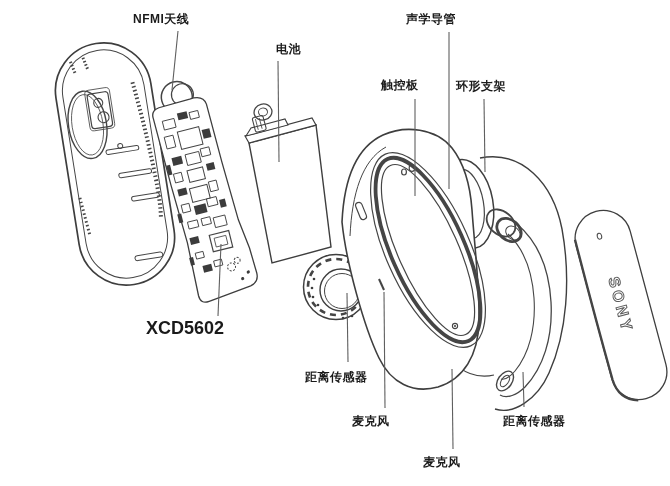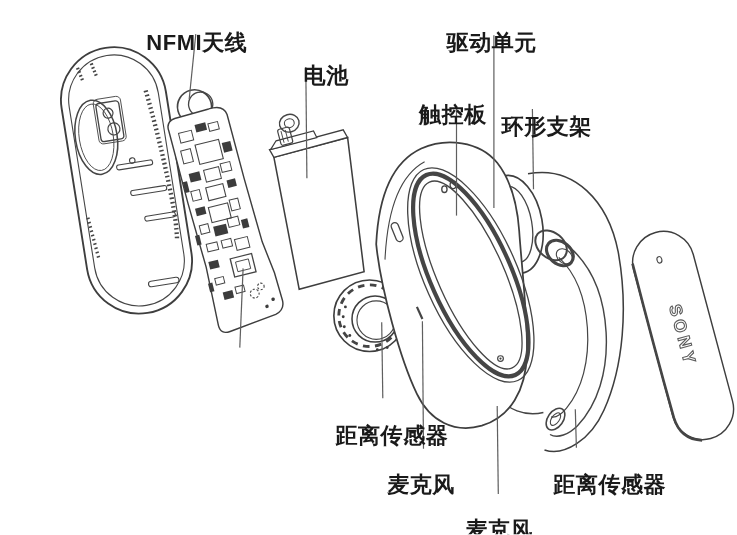--- a/index.html
+++ b/index.html
@@ -1,20 +1,20 @@
 <!DOCTYPE html>
 <html><head>
 <meta charset="utf-8">
 <style>
   html,body{margin:0;padding:0;background:#fff;}
   .stage{position:relative;width:670px;height:486px;background:#ffffff;overflow:hidden;
          font-family:"Liberation Sans",sans-serif;}
   .stage svg{position:absolute;left:0;top:0;}
-  .lbl{position:absolute;font-size:20px;font-weight:bold;color:#1a1a1a;
-       white-space:nowrap;line-height:20px;letter-spacing:0.5px;margin-top:20px;}
+  .lbl{position:absolute;font-size:12px;font-weight:bold;color:#1a1a1a;
+       white-space:nowrap;line-height:20px;letter-spacing:0.5px;}
   .lbl2{position:absolute;text-align:center;font-size:18px;font-weight:bold;color:#1a1a1a;
         line-height:23px;white-space:nowrap;}
   .part{stroke:#3e3e3e;fill:#ffffff;}
   .det{stroke:#454545;fill:none;}
   .detf{fill:#3c3c3c;stroke:none;}
   .leader{stroke:#5f5f5f;stroke-width:1.1;fill:none;}
 </style>
 </head>
 <body>
 
@@ -179,22 +179,23 @@
     <line class="leader" x1="221" y1="244" x2="218" y2="316"></line>
     <line class="leader" x1="347" y1="293" x2="348" y2="362"></line>
     <line class="leader" x1="384" y1="292" x2="385" y2="408"></line>
     <line class="leader" x1="452" y1="369" x2="453" y2="449"></line>
     <line class="leader" x1="523" y1="372" x2="524" y2="407"></line>
   </g>
 </svg>
 
   <div class="lbl" style="left:133px;top:9px;">NFMI天线</div>
   <div class="lbl" style="left:276px;top:39px;">电池</div>
-  <div class="lbl" style="left:406px;top:9px;">驱动单元</div>
+  <div class="lbl" style="left:406px;top:9px;">声学导管</div>
   <div class="lbl" style="left:381px;top:75px;">触控板</div>
-  <div class="lbl" style="left:456px;top:86px;text-align:center;">环形支架</div>
+  <div class="lbl" style="left:456px;top:76px;text-align:center;">环形支架</div>
   <div class="lbl2" style="left:118px;top:317px;width:134px;">
+    <div>XCD5602</div>
   </div>
   <div class="lbl" style="left:305px;top:367px;">距离传感器</div>
   <div class="lbl" style="left:352px;top:411px;">麦克风</div>
   <div class="lbl" style="left:423px;top:452px;">麦克风</div>
   <div class="lbl" style="left:503px;top:411px;">距离传感器</div>
 </div>
 
 </body></html>

